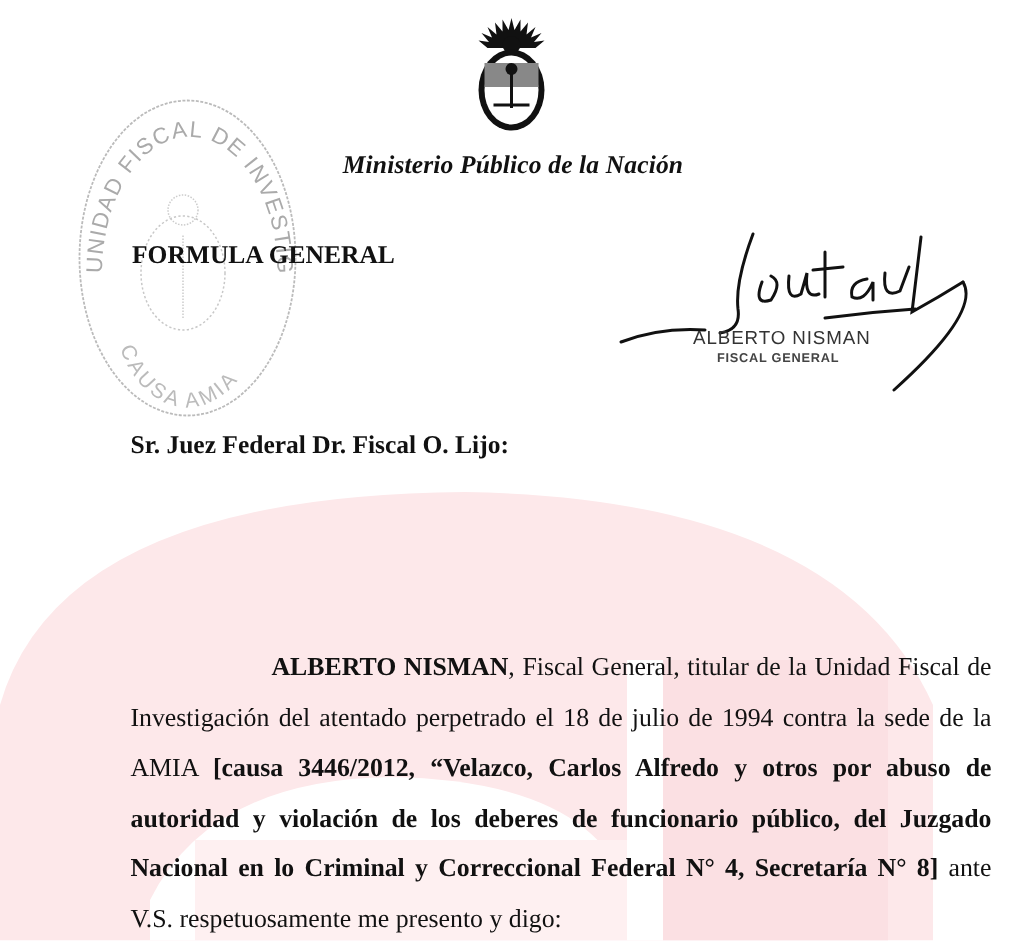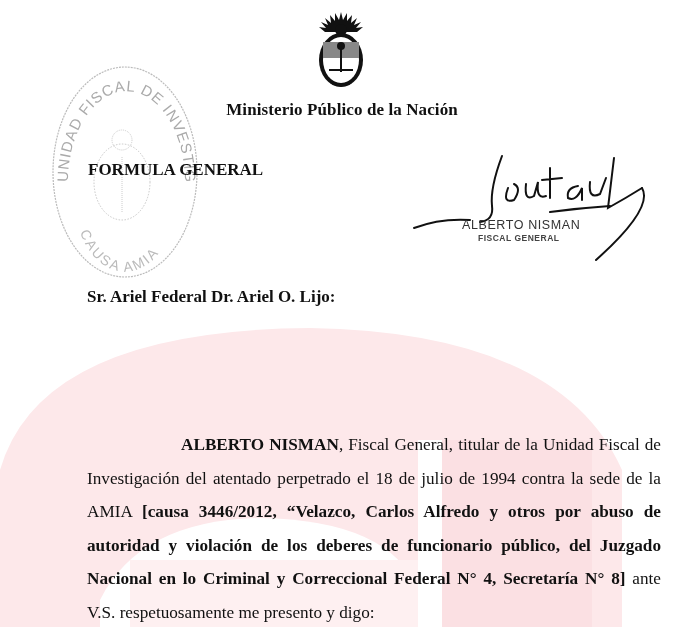--- a/index.html
+++ b/index.html
@@ -8,21 +8,21 @@
     background: #ffffff; position: relative;
     font-family: "Liberation Serif", "DejaVu Serif", serif;
     color: #111;
   }
   .watermark { position: absolute; left: 0; top: 0; width: 684px; height: 627px; z-index: 0; }
   .layer { position: absolute; z-index: 1; }
 
   .crest { left: 305px; top: 8px; width: 72px; height: 84px; }
   .ministry {
     left: 0; width: 684px; top: 100px; text-align: center;
-    font-weight: bold; font-size: 17px; letter-spacing: 0.1px;
+    font-style: italic; font-weight: bold; font-size: 17px; letter-spacing: 0.1px;
   }
   .stamp { left: 40px; top: 62px; width: 160px; height: 240px; }
   .doc-title {
     left: 88px; top: 160px; font-weight: bold; font-size: 17px;
   }
   .signature { left: 410px; top: 148px; width: 240px; height: 120px; }
   .sig-name {
     left: 462px; top: 218px; font-family: "Liberation Sans", "DejaVu Sans", sans-serif;
     font-size: 12.5px; color: #333; letter-spacing: 0.6px;
   }
@@ -95,15 +95,15 @@
     <path d="M168 38 Q156 40 158 50 Q166 54 172 40 L172 52"></path>
     <path d="M180 34 Q178 52 190 46 L196 30"></path>
     <path d="M204 10 L198 60 Q216 50 232 40"></path>
     <path d="M232 40 Q244 60 186 112"></path>
     <path d="M140 64 Q170 60 200 58"></path>
   </g>
 </svg>
 <div class="layer sig-name">ALBERTO NISMAN</div>
 <div class="layer sig-role">FISCAL GENERAL</div>
 
-<div class="layer addressee">Sr. Ariel Federal Dr. Ariel O. Lijo:</div>
+<div class="layer addressee">Sr. Juez Federal Dr. Fiscal O. Lijo:</div>
 
 <div class="layer body-text"><span class="indent"></span><b>ALBERTO NISMAN</b><span>, Fiscal General, titular de la Unidad Fiscal de Investigación del atentado perpetrado el 18 de julio de 1994 contra la sede de la AMIA </span><b>[causa 3446/2012, “Velazco, Carlos Alfredo y otros por abuso de autoridad y violación de los deberes de funcionario público, del Juzgado Nacional en lo Criminal y Correccional Federal N° 4, Secretaría N° 8]</b><span> ante V.S. respetuosamente me presento y digo:</span></div>
 
 </body></html>

